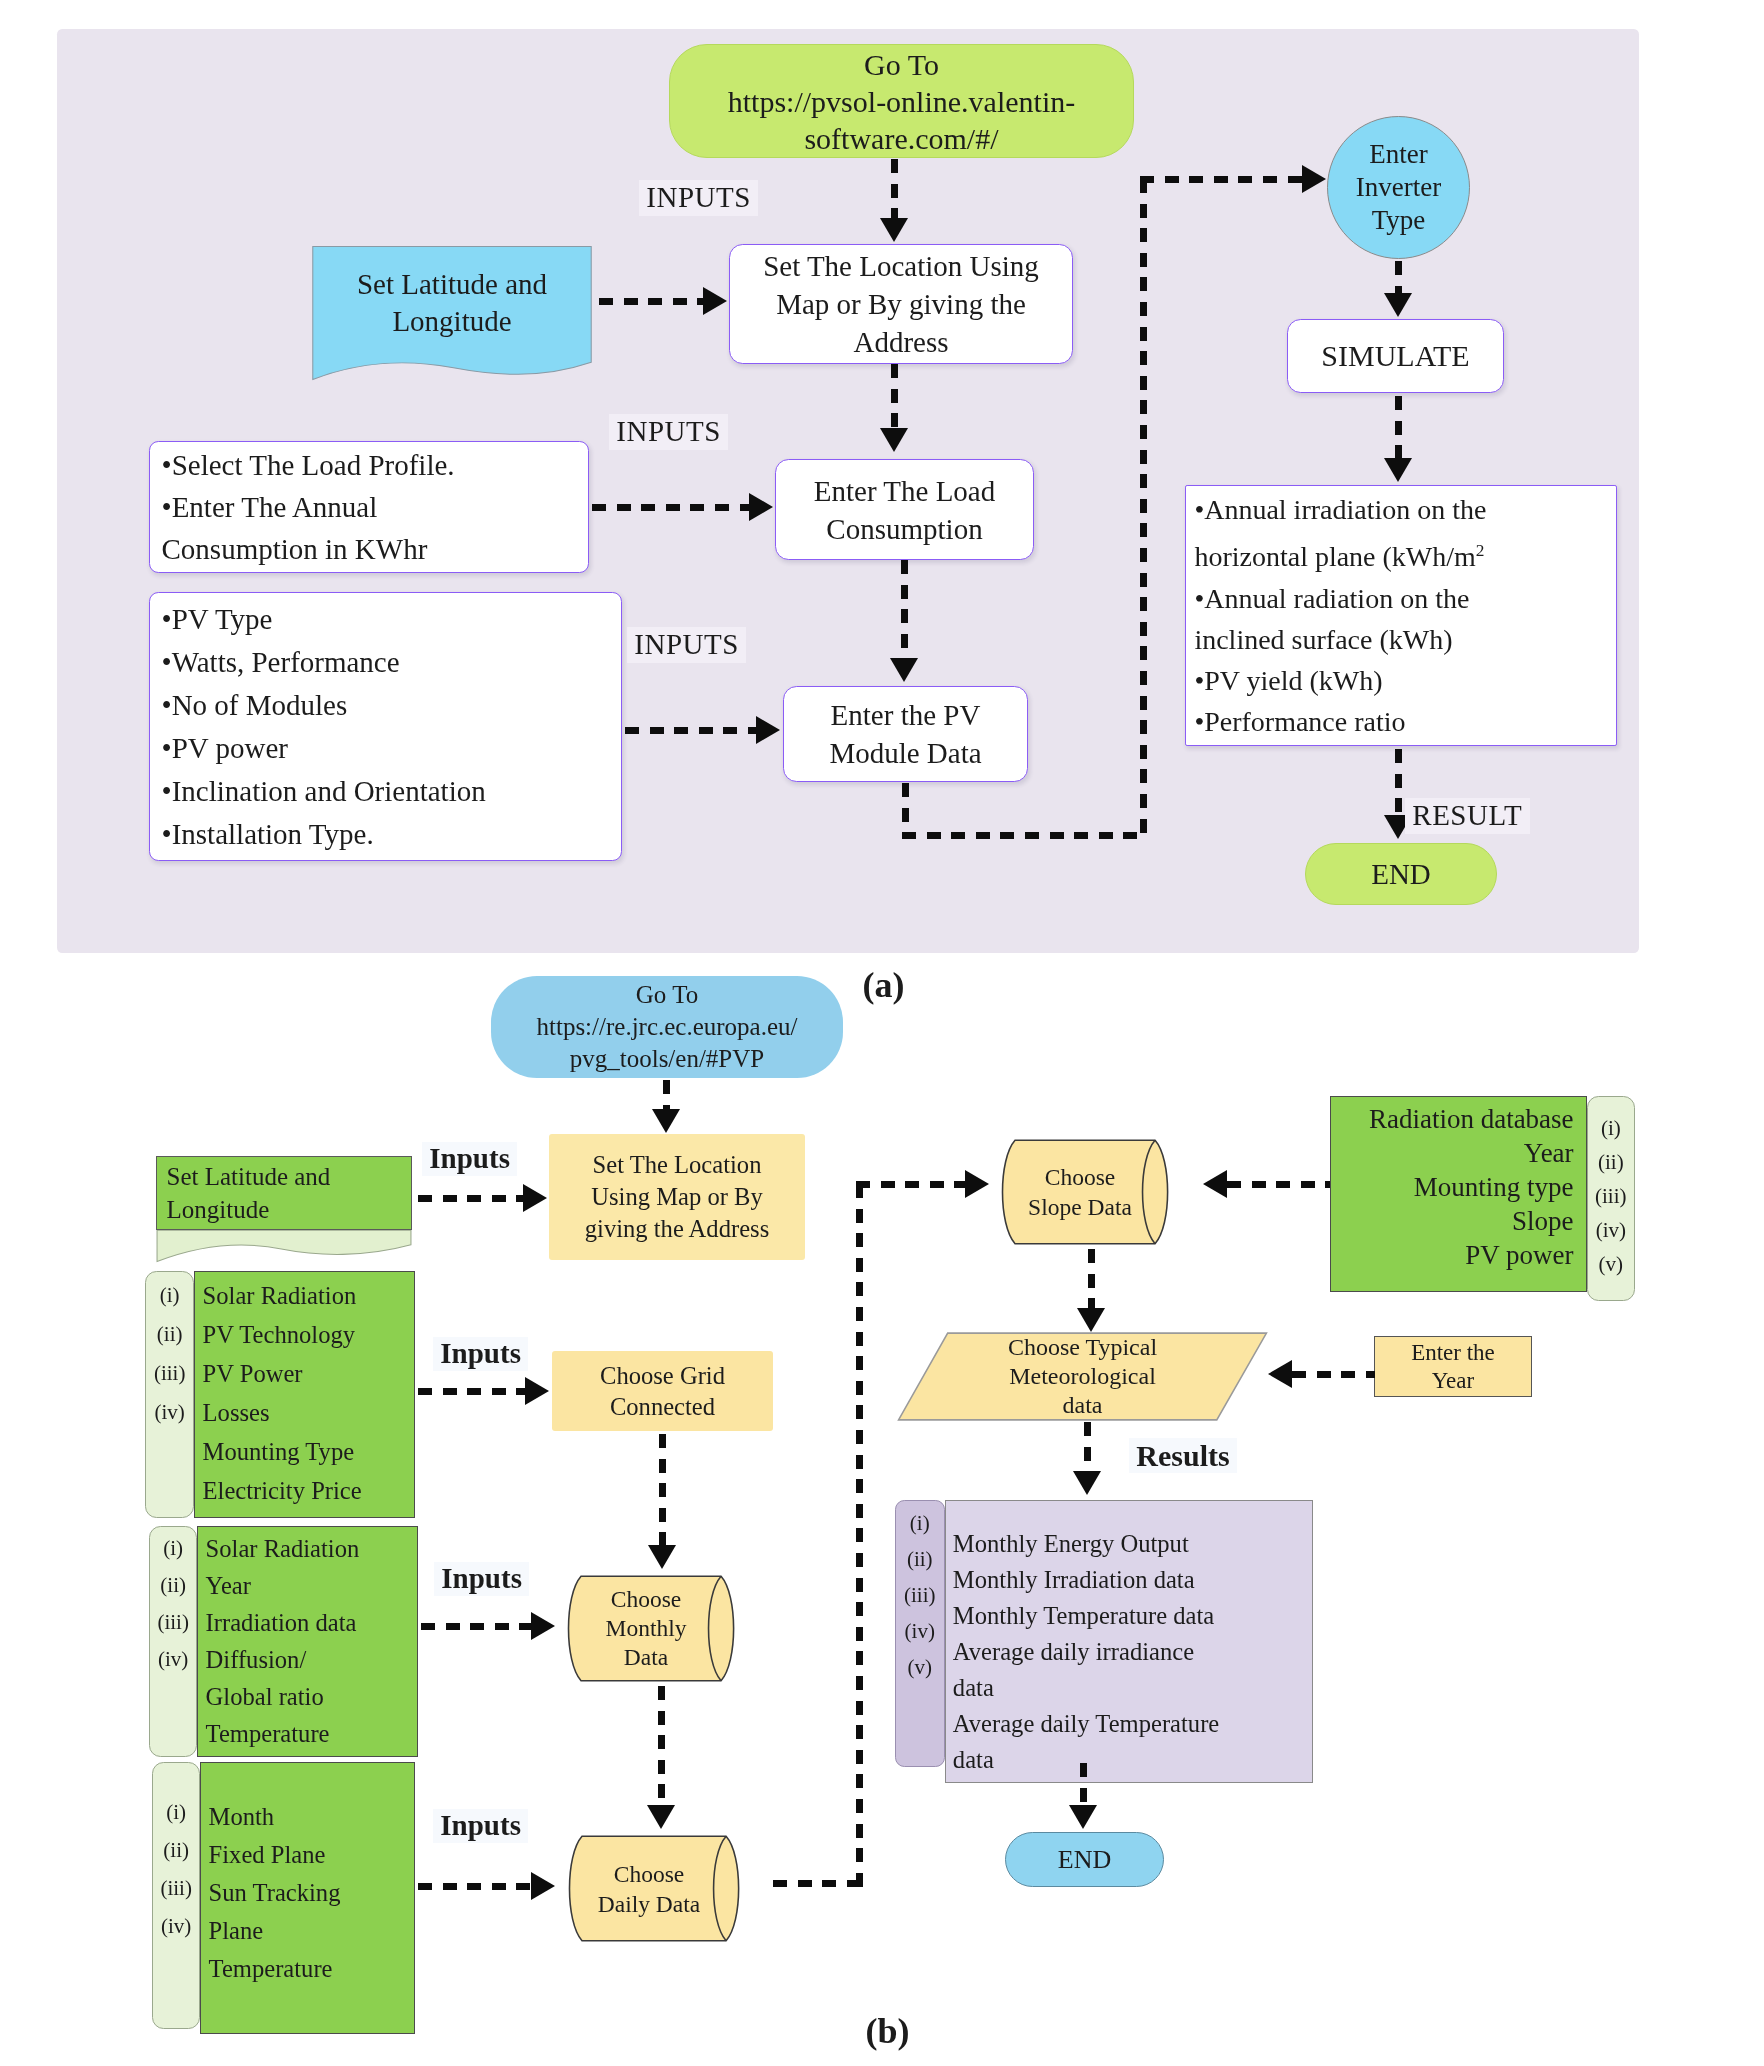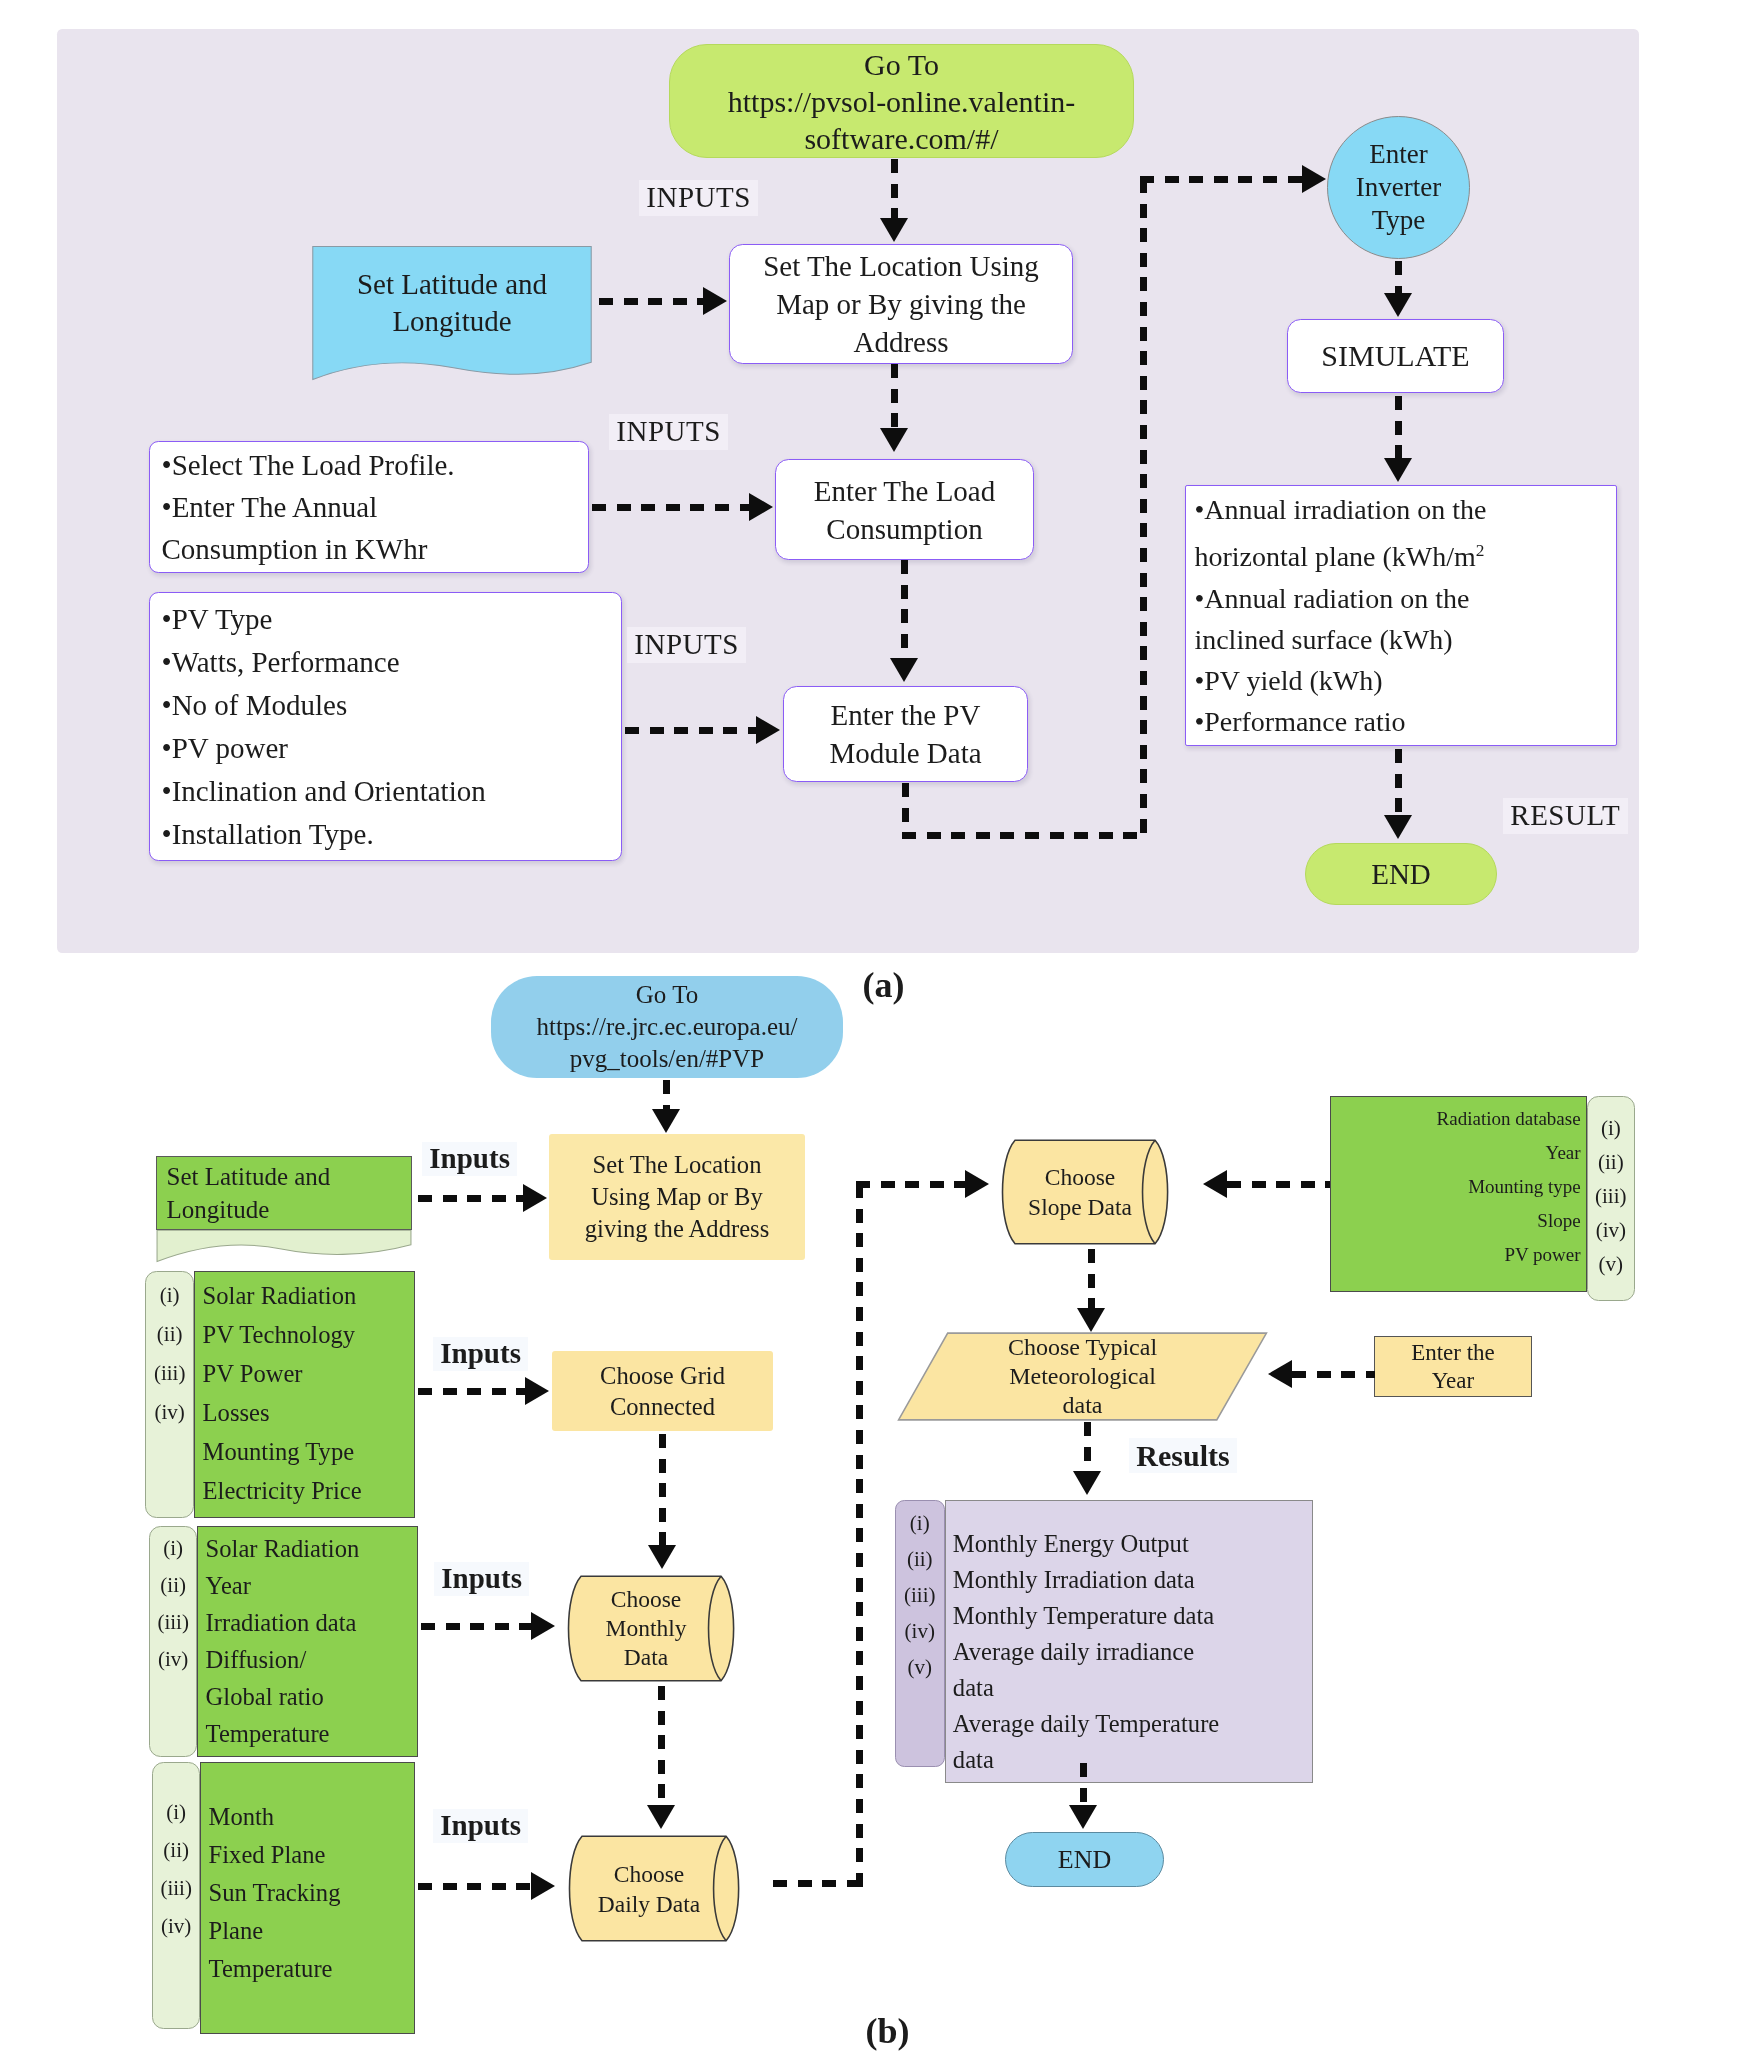--- a/index.html
+++ b/index.html
@@ -38,21 +38,21 @@
   
   .listbox{position:absolute;display:flex;}
   .sidebar{background:#e7f2d8;border:1px solid #9aa88d;border-radius:11.5px;
            display:flex;flex-direction:column;align-items:center;}
   .greenbody{background:#8cd04f;border:1px solid #4b4b4b;display:flex;flex-direction:column;}
   .purplebody{background:#dcd5e9;border:1px solid #8a8a8a;display:flex;flex-direction:column;}
   .purplebar{background:#cdc3de;border:1px solid #9a8fb0;border-radius:9.4px;
              display:flex;flex-direction:column;align-items:center;}
   .rn{font-size:21px;display:block;text-align:center;}
   .rt{font-size:24.6px;display:block;padding-left:7.3px;white-space:nowrap;}
-  .rtr{font-size:19px;display:block;padding-right:5px;white-space:nowrap;text-align:right;}
+  .rtr{font-size:27px;display:block;padding-right:12px;white-space:nowrap;text-align:right;}
   sup{font-size:0.62em;}
 </style>
 </head>
 <body>
 
 <div id="canvas">
 
   <div class="abs panelA" style="left:57px;top:29px;width:1582px;height:924px;"></div>
 
   <div class="node greenpill" style="left:669px;top:44px;width:465px;height:114px;border-radius:38px;font-size:30px;line-height:37px;">
@@ -149,21 +149,21 @@
     <div>•Annual irradiation on the</div>
     <div><span>horizontal plane (kWh/m</span><sup>2</sup></div>
     <div>•Annual radiation on the</div>
     <div>inclined surface (kWh)</div>
     <div>•PV yield (kWh)</div>
     <div>•Performance ratio</div>
   </div>
 
   <div class="vdash" style="left:1395px;top:749px;height:67px;"></div>
   <div class="arrD" style="left:1384px;top:815px;"></div>
-  <div class="lblA" style="left:1503px;top:798px;">RESULT</div>
+  <div class="lblA" style="left:1405px;top:798px;">RESULT</div>
 
   <div class="node greenpill" style="left:1305px;top:843px;width:192px;height:62px;border-radius:31px;font-size:29px;">
     <div>END</div>
   </div>
 
   <div class="caption" style="left:826px;top:964px;">(a)</div>
 
   <div class="node bbluefill" style="left:491px;top:976px;width:352px;height:102px;border-radius:46px;font-size:25px;line-height:32px;">
     <div>Go  To</div>
     <div>https://re.jrc.ec.europa.eu/</div>

